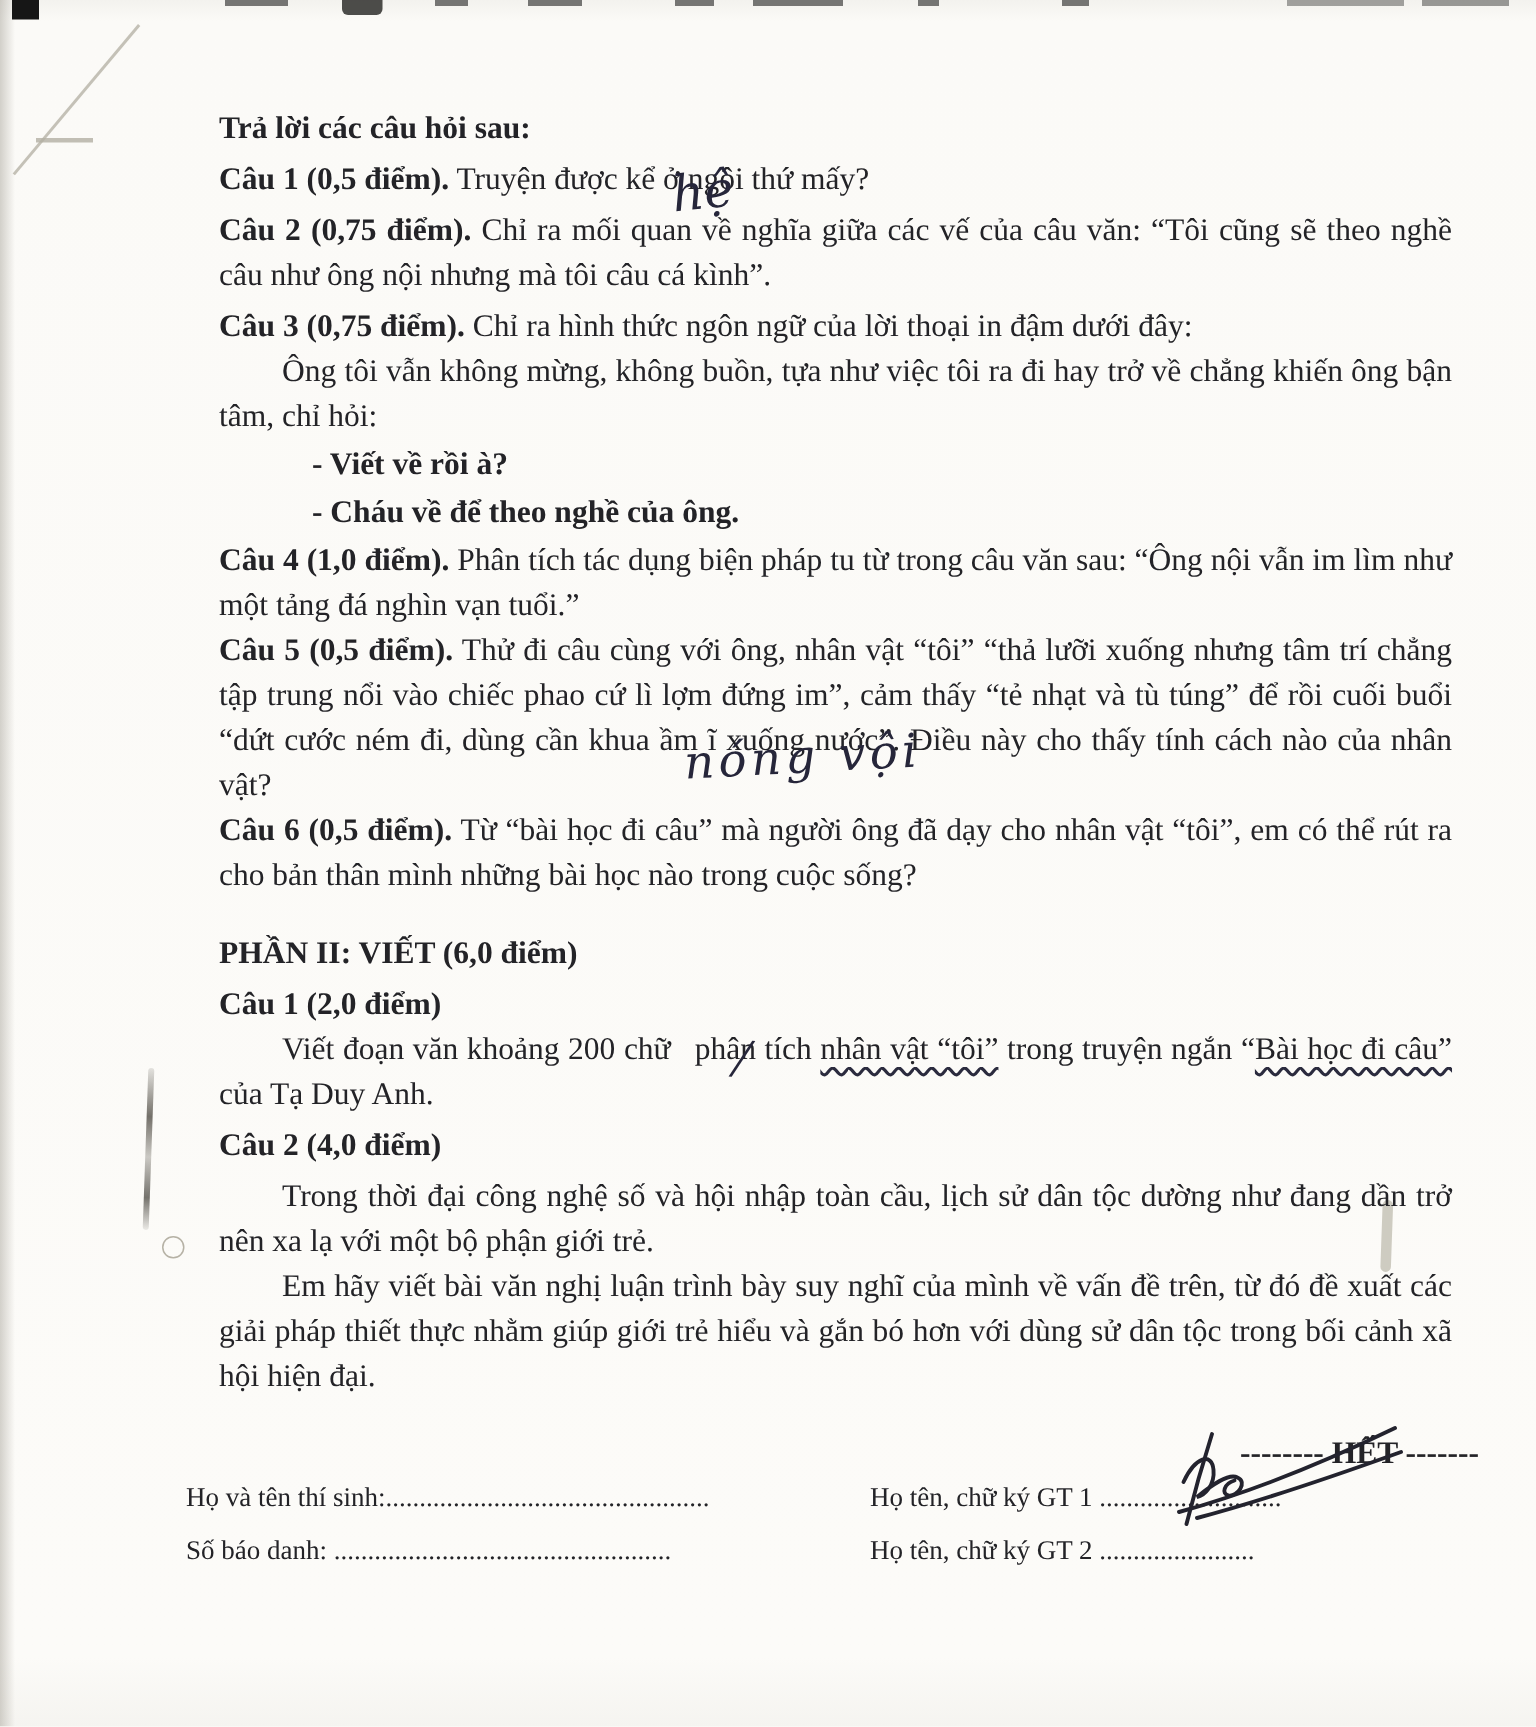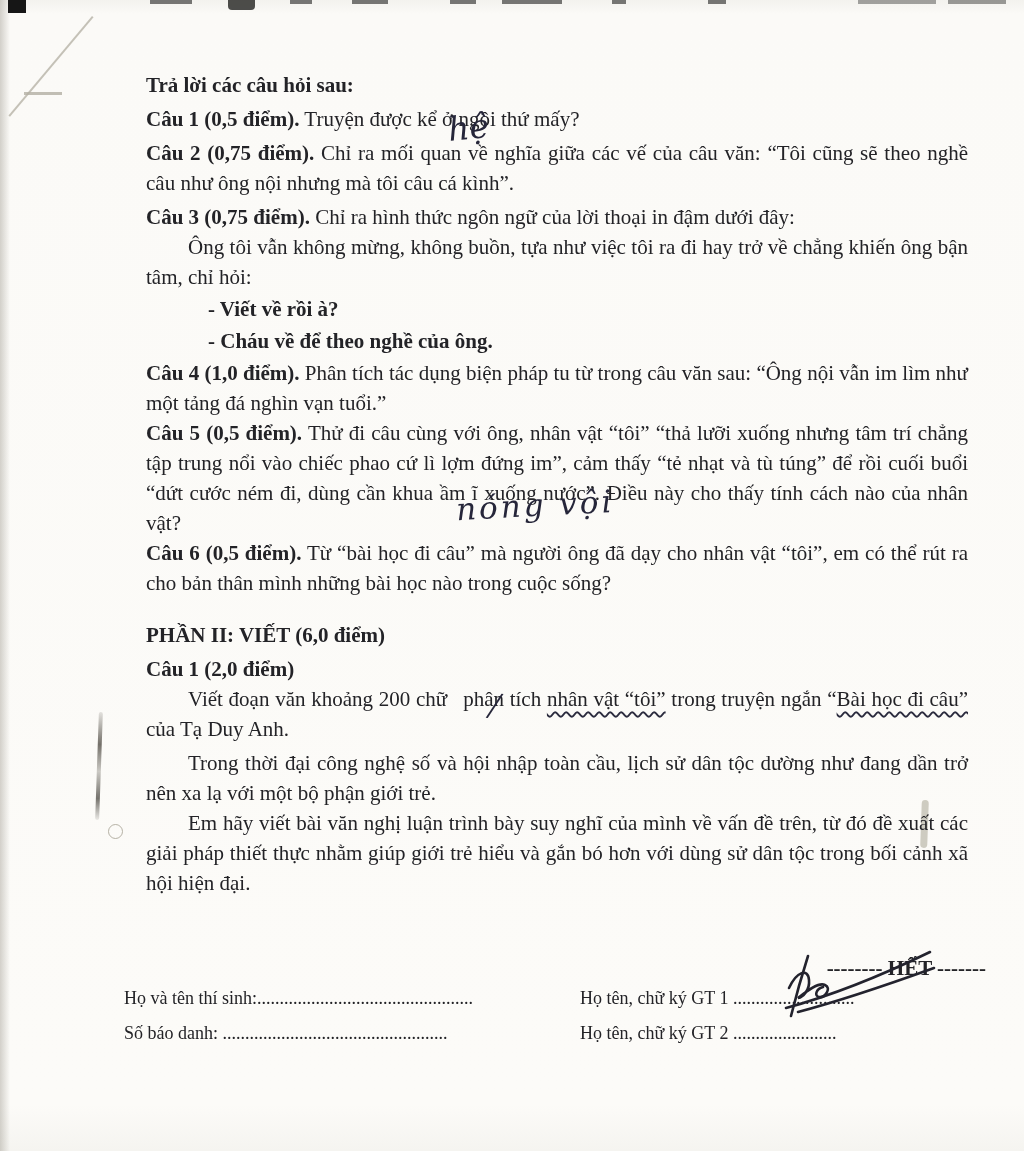--- a/index.html
+++ b/index.html
@@ -128,20 +128,21 @@
     <p class="mb0"><span class="q-label">Câu 5 (0,5 điểm).</span> <span>Thử đi câu cùng với ông, nhân vật “tôi” “thả lưỡi xuống nhưng tâm trí chẳng tập trung nổi vào chiếc phao cứ lì lợm đứng im”, cảm thấy “tẻ nhạt và tù túng” để rồi cuối buổi “dứt cước ném đi, dùng cần khua ầm ĩ xuống nước”. Điều này cho thấy tính cách nào của nhân vật?</span></p>
 
     <p class="mb0"><span class="q-label">Câu 6 (0,5 điểm).</span> <span>Từ “bài học đi câu” mà người ông đã dạy cho nhân vật “tôi”, em có thể rút ra cho bản thân mình những bài học nào trong cuộc sống?</span></p>
 
     <p class="part2-heading">PHẦN II: VIẾT (6,0 điểm)</p>
 
     <p class="bold mb0">Câu 1 (2,0 điểm)</p>
 
     <p class="indent"><span>Viết đoạn văn khoảng 200 chữ</span><span class="pen-slash">/</span><span>phân tích </span><span class="pen-wavy">nhân vật “tôi”</span><span> trong truyện ngắn “</span><span class="pen-wavy">Bài học đi câu”</span><span> của Tạ Duy Anh.</span></p>
 
+    <p class="bold">Câu 2 (4,0 điểm)</p>
     <p class="indent mb0">Trong thời đại công nghệ số và hội nhập toàn cầu, lịch sử dân tộc dường như đang dần trở nên xa lạ với một bộ phận giới trẻ.</p>
     <p class="indent">Em hãy viết bài văn nghị luận trình bày suy nghĩ của mình về vấn đề trên, từ đó đề xuất các giải pháp thiết thực nhằm giúp giới trẻ hiểu và gắn bó hơn với dùng sử dân tộc trong bối cảnh xã hội hiện đại.</p>
   </div>
 
   <div class="hw hw-he">hệ</div>
   <div class="hw hw-nongvoi">nóng vội</div>
 
   <div class="footer-end">-------- HẾT -------</div>
   <div class="footer-row row1">
     <span class="fl">Họ và tên thí sinh:................................................</span>

